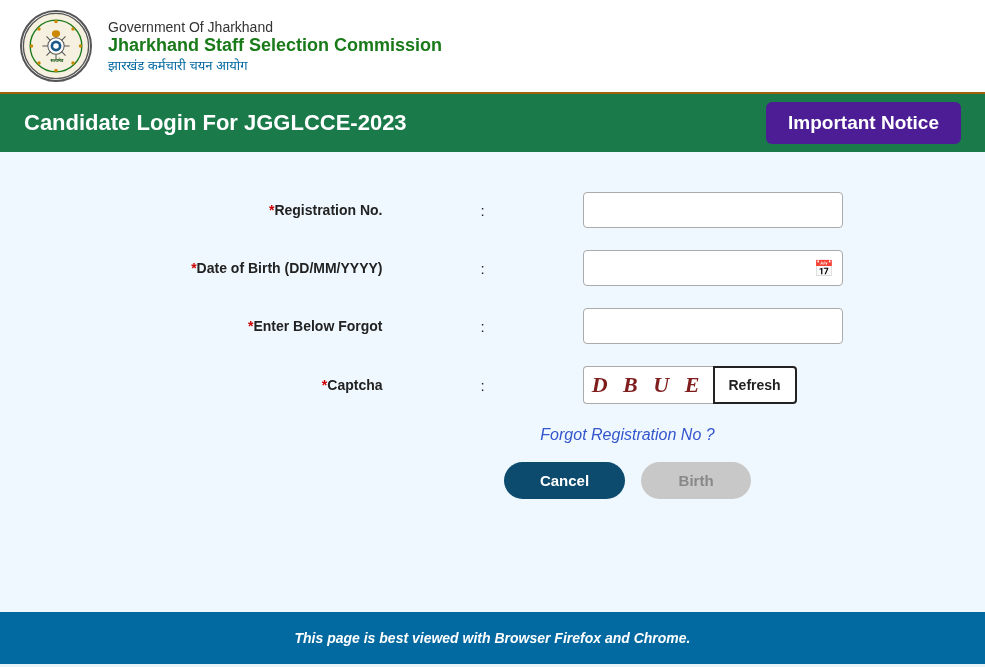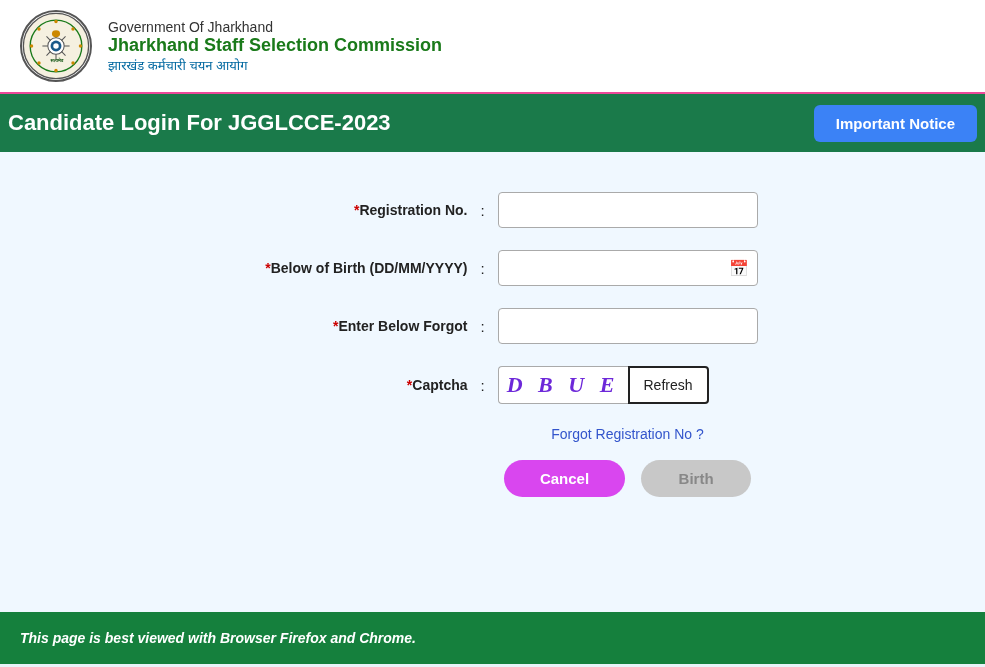--- a/index.html
+++ b/index.html
@@ -6,21 +6,21 @@
     body {
       font-family: Arial, sans-serif;
       background: #e8f4f8;
       width: 985px;
       min-height: 667px;
     }
 
     
     .header {
       background: #ffffff;
-      border-bottom: 2px solid #ec4899;
+      border-bottom: 2px solid #a16207;
       padding: 10px 20px;
       display: flex;
       align-items: center;
       gap: 16px;
     }
     .logo-circle {
       width: 72px;
       height: 72px;
       border-radius: 50%;
       border: 2px solid #555;
@@ -47,59 +47,59 @@
       text-align: center;
     }
     .header-hindi {
       font-size: 13px;
       color: #0369a1;
     }
 
     
     .title-bar {
       background: #1a7a4a;
-      padding: 0 8px;
+      padding: 0 24px;
       display: flex;
       align-items: center;
       justify-content: space-between;
       height: 58px;
     }
     .title-text {
       color: #ffffff;
       font-size: 22px;
       font-weight: bold;
     }
     .notice-btn {
-      background: #3b82f6;
+      background: #4c1d95;
       color: #ffffff;
       border: none;
       border-radius: 6px;
       padding: 10px 22px;
-      font-size: 15px;
+      font-size: 19px;
       font-weight: bold;
       cursor: pointer;
     }
 
     
     .main-content {
       background: #f0f8ff;
       padding: 40px 20px 40px 20px;
       min-height: 460px;
     }
 
     
     .form-container {
       max-width: 700px;
       margin: 0 auto;
     }
     .form-row {
       display: flex;
       align-items: center;
       margin-bottom: 22px;
-      justify-content: center;
+      justify-content: space-between;
     }
     .form-label {
       width: 240px;
       text-align: right;
       font-size: 14px;
       font-weight: bold;
       color: #222;
       padding-right: 0;
     }
     .form-colon {
@@ -159,59 +159,60 @@
       width: 130px;
       height: 38px;
       display: flex;
       align-items: center;
       justify-content: center;
       font-family: Georgia, serif;
       font-style: italic;
       font-size: 22px;
       font-weight: bold;
       letter-spacing: 5px;
-      color: #6d28d9;
+      color: #7f1d1d;
     }
     .refresh-btn {
       background: #fff;
       border: 2px solid #222;
       border-radius: 0 4px 4px 0;
       padding: 4px 14px;
       font-size: 14px;
       cursor: pointer;
       height: 38px;
-      font-weight: normal;
+      font-weight: bold;
       color: #222;
     }
 
     
     .forgot-row {
       display: flex;
       justify-content: center;
       margin-left: 270px;
       margin-top: 6px;
       margin-bottom: 18px;
     }
     .forgot-link {
       color: #3355cc;
-      font-size: 14px;
+      font-size: 16px;
       text-decoration: none;
       cursor: pointer;
+      font-style: italic;
     }
 
     
     .buttons-row {
       display: flex;
       justify-content: center;
       gap: 16px;
       margin-left: 270px;
       margin-top: 10px;
     }
     .cancel-btn {
-      background: #d946ef;
+      background: #0c4a6e;
       color: #fff;
       border: none;
       border-radius: 20px;
       padding: 10px 36px;
       font-size: 15px;
       font-weight: bold;
       cursor: pointer;
       min-width: 110px;
     }
     .login-btn {
@@ -221,22 +222,23 @@
       border-radius: 20px;
       padding: 10px 36px;
       font-size: 15px;
       font-weight: bold;
       cursor: not-allowed;
       min-width: 110px;
     }
 
     
     .footer {
-      background: #15803d;
+      background: #0369a1;
       padding: 18px 20px;
+      text-align: center;
     }
     .footer-text {
       color: #fff;
       font-size: 14px;
       font-weight: bold;
       font-style: italic;
     }
   </style>
 </head>
 <body>
@@ -292,21 +294,21 @@
         <span style="color:#cc0000;">*</span><span>Registration No.</span>
       </div>
       <div class="form-colon">:</div>
       <div class="form-input-area">
         <input class="form-input" type="text" style="">
       </div>
     </div>
 
     <div class="form-row">
       <div class="form-label">
-        <span style="color:#cc0000;">*</span><span>Below of Birth (DD/MM/YYYY)</span>
+        <span style="color:#cc0000;">*</span><span>Date of Birth (DD/MM/YYYY)</span>
       </div>
       <div class="form-colon">:</div>
       <div class="form-input-area">
         <div class="date-input-wrap">
           <input class="date-input" type="text" style="">
           <span class="calendar-icon">📅</span>
         </div>
       </div>
     </div>
 

